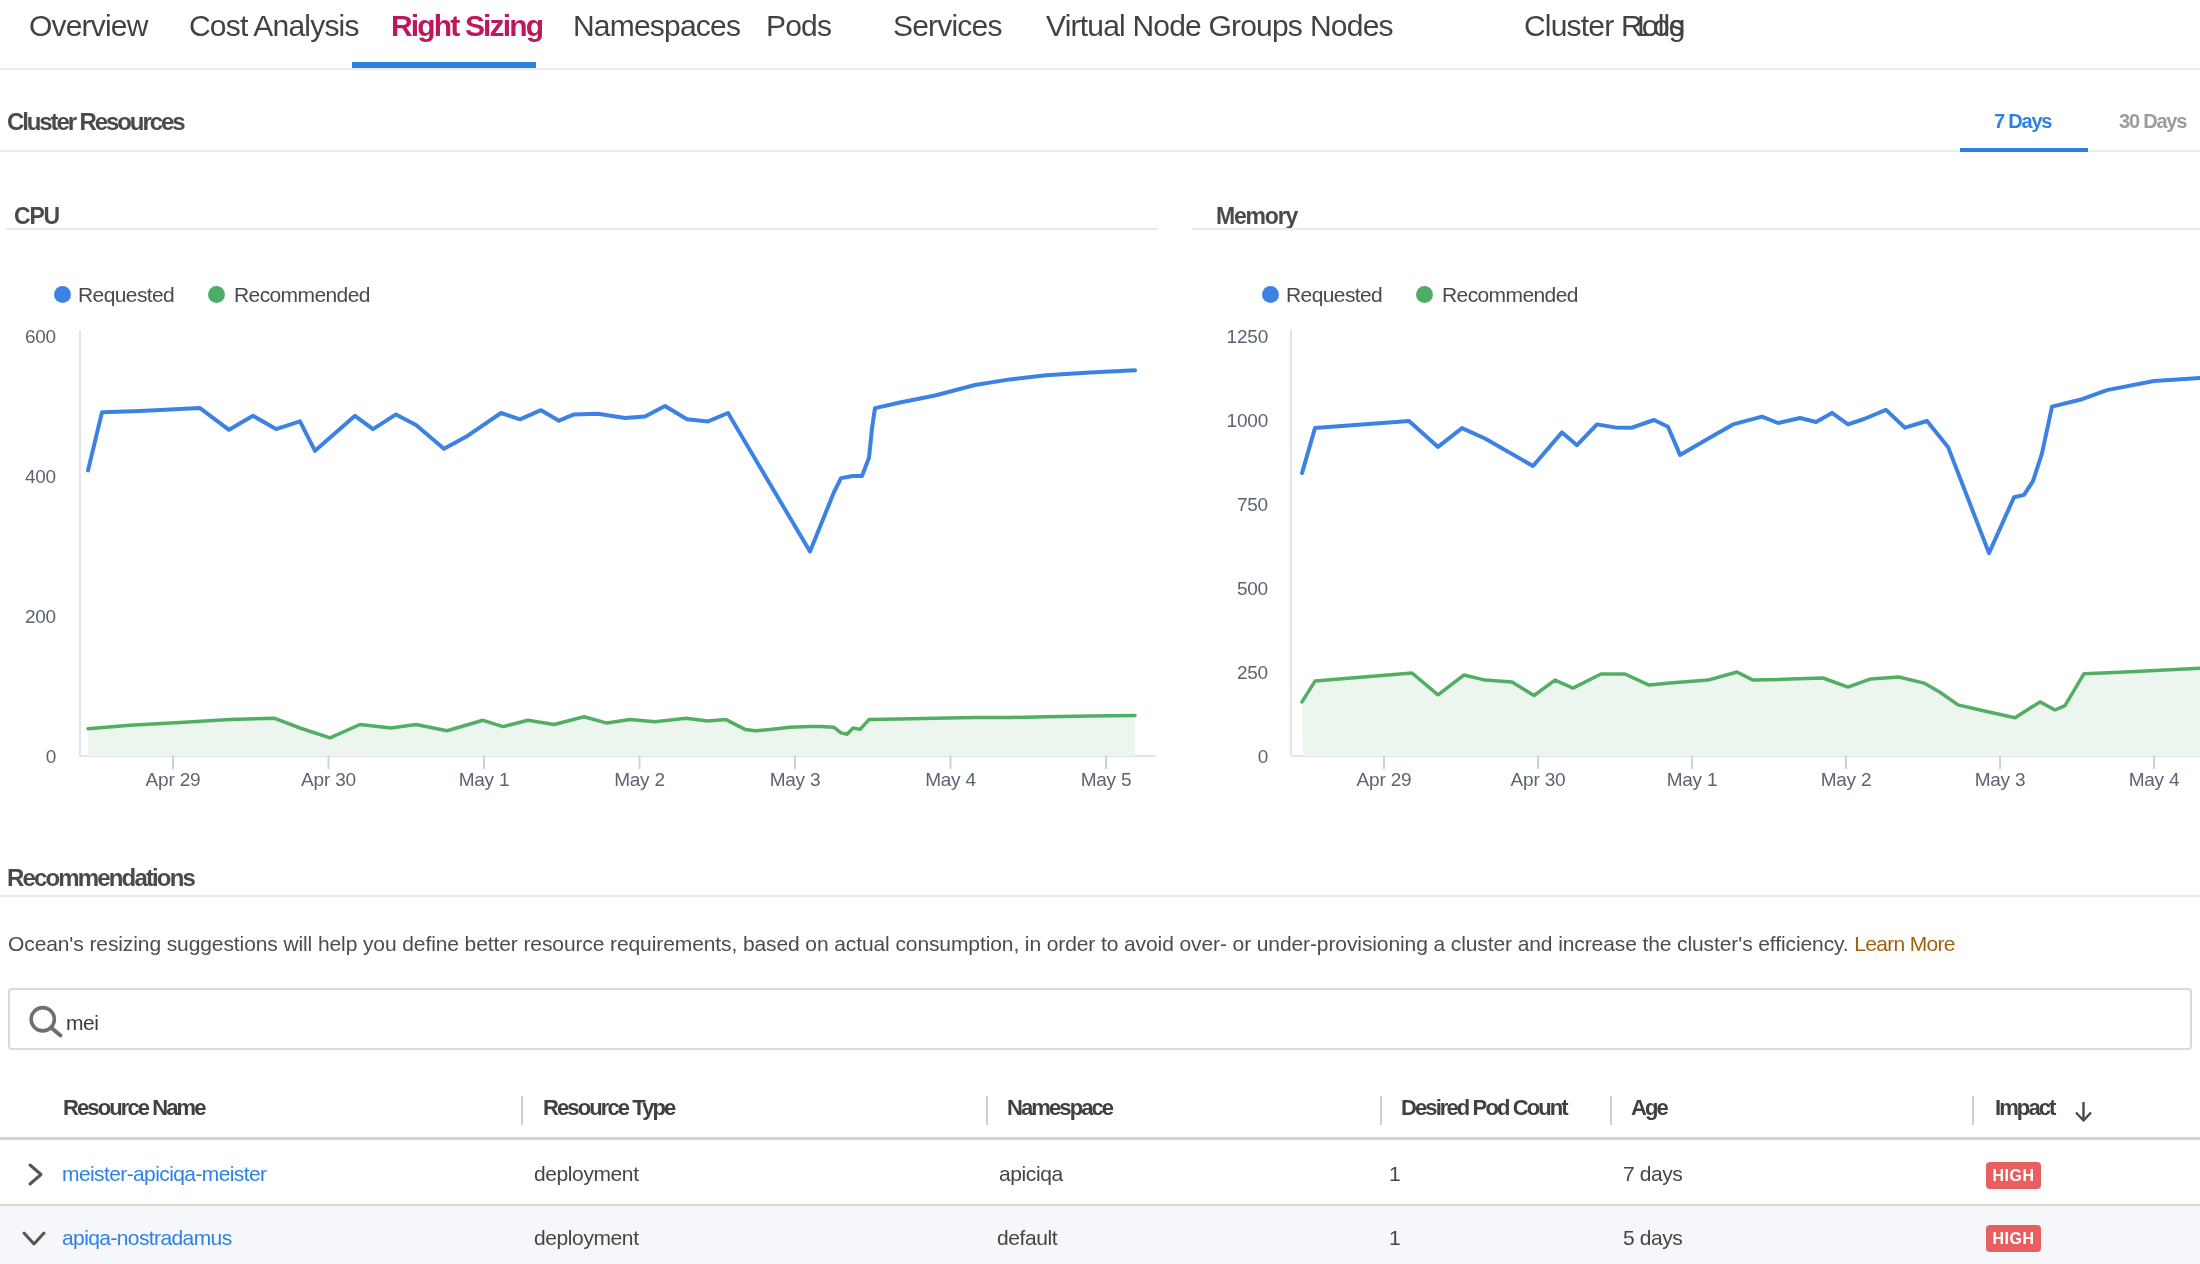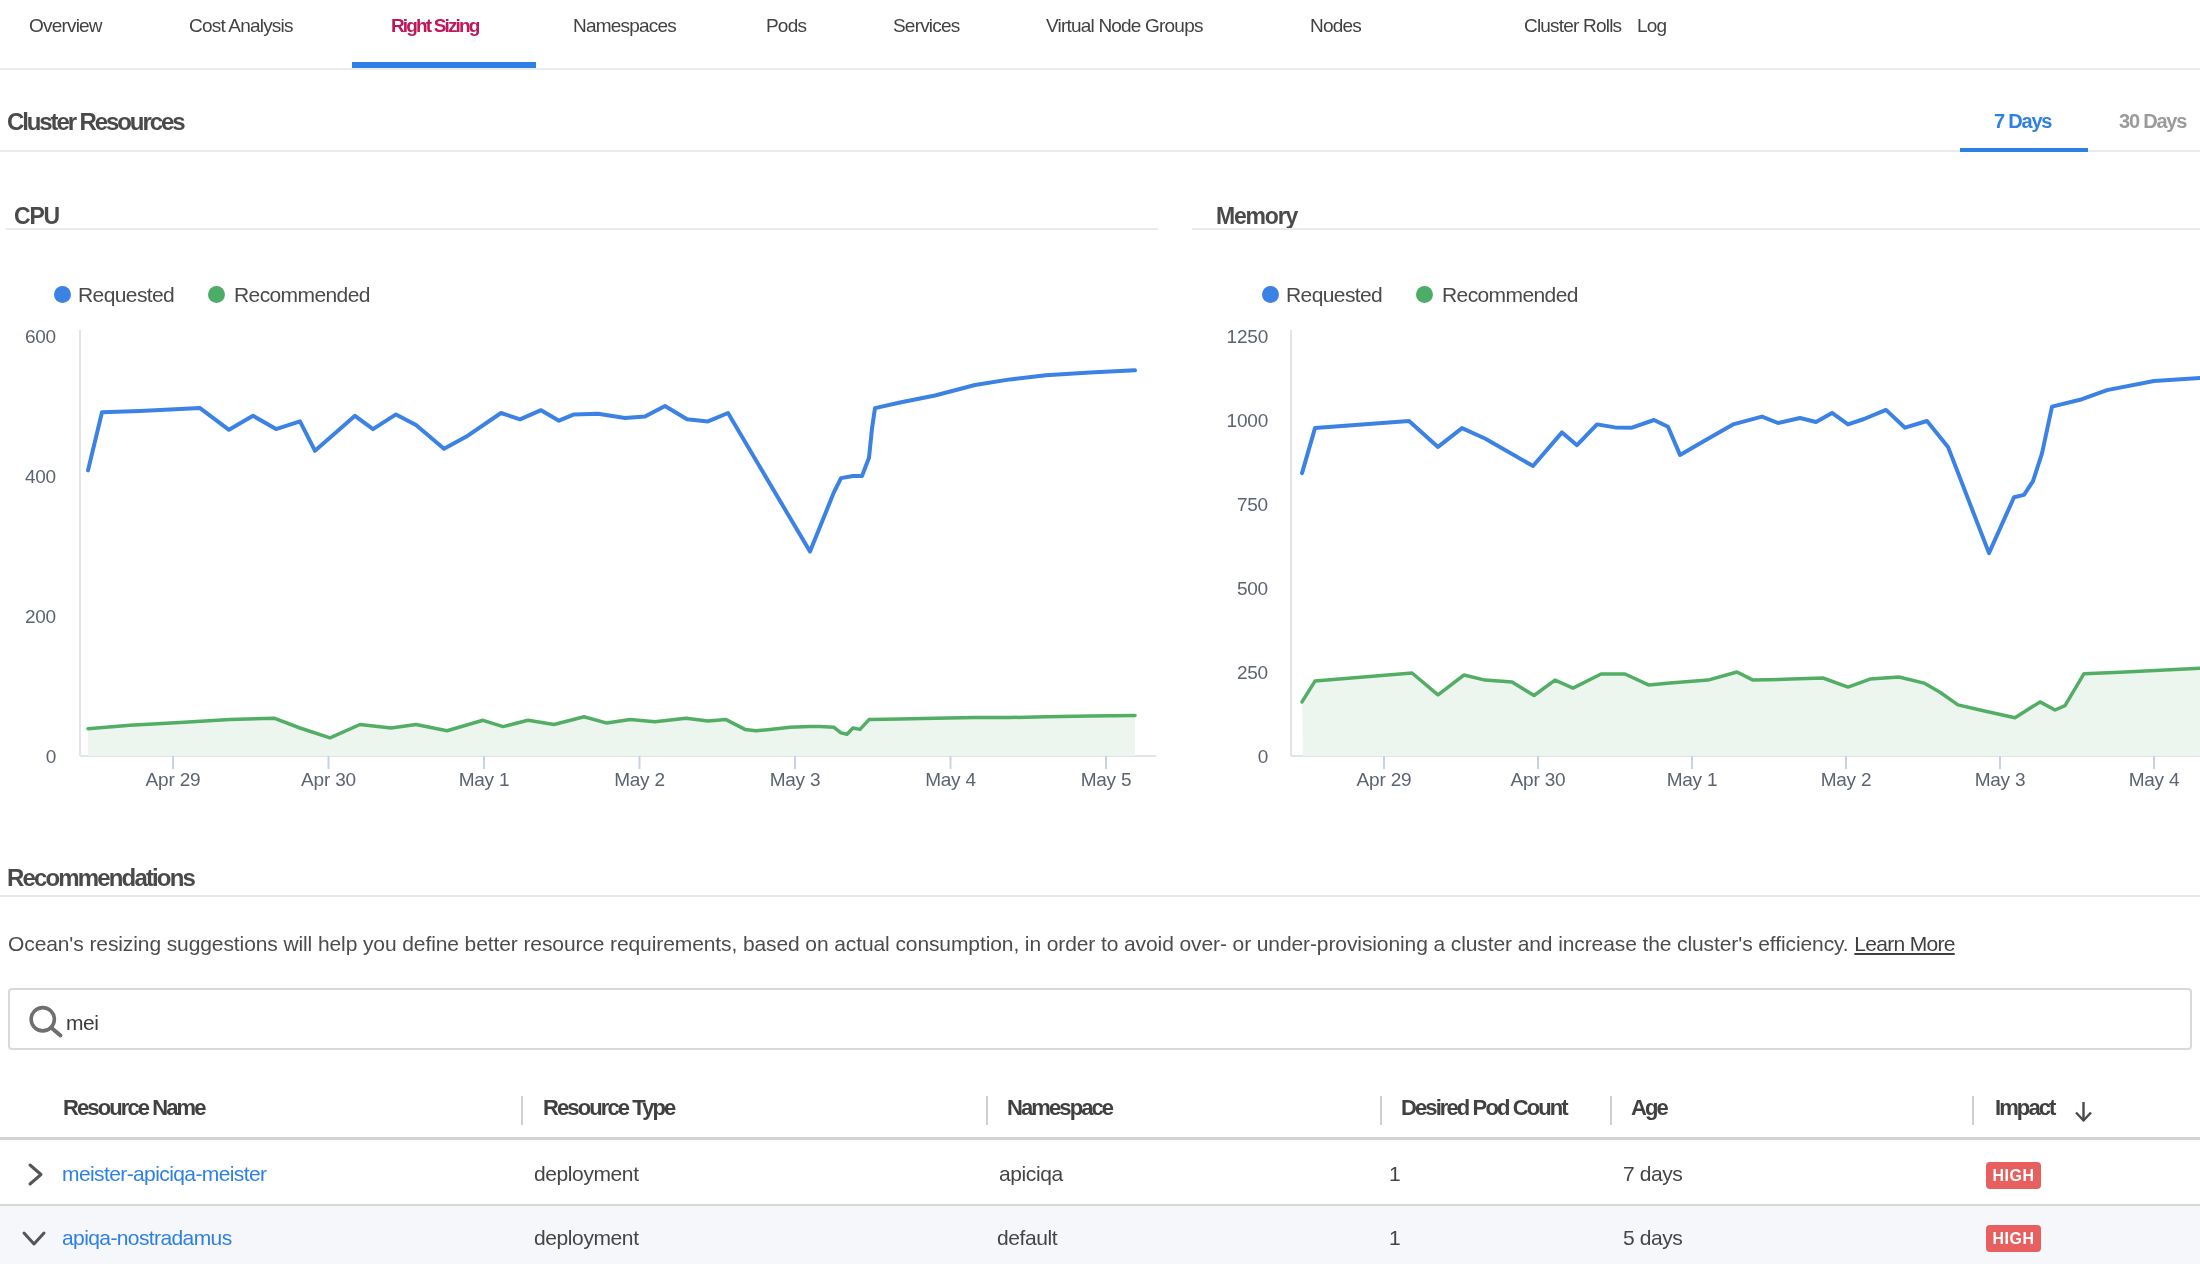--- a/index.html
+++ b/index.html
@@ -3,21 +3,21 @@
 <meta charset="utf-8">
 <style>
 * { margin:0; padding:0; box-sizing:border-box; }
 html,body { width:2200px; height:1264px; overflow:hidden; background:#fff;
   font-family:"Liberation Sans", sans-serif; }
 .abs { position:absolute; }
 #page { position:relative; width:2200px; height:1264px; background:#fff; }
 
 
 #tabbar { position:absolute; left:0; top:0; width:2200px; height:70px; border-bottom:2px solid #ececee; }
-.tab { position:absolute; top:0; height:70px; line-height:52px; font-size:19px; letter-spacing:-0.8px; color:#424242; white-space:nowrap; }
+.tab { position:absolute; top:0; height:70px; line-height:52px; font-size:30px; letter-spacing:-0.8px; color:#424242; white-space:nowrap; }
 .tab.active { color:#be185d; font-weight:bold; letter-spacing:-1.85px; }
 #tab-underline { position:absolute; left:352px; top:62px; width:184px; height:6px; background:#2f80e5; }
 
 
 #crhead { position:absolute; left:0; top:70px; width:2200px; height:82px; border-bottom:2px solid #e9eaec; }
 #crtitle { position:absolute; left:7px; top:108px; font-size:24px; font-weight:bold; letter-spacing:-2.1px; color:#4a4a4a; }
 .dayt { position:absolute; top:110px; font-size:20px; font-weight:bold; letter-spacing:-1.2px; }
 #d7 { left:1994px; color:#2f80e5; }
 #d30 { left:2119px; color:#9b9b9b; }
 #d7line { position:absolute; left:1960px; top:148px; width:128px; height:4px; background:#2f80e5; }
@@ -29,21 +29,21 @@
 
 .dot { position:absolute; width:17px; height:17px; border-radius:50%; top:286px; }
 .legtext { position:absolute; top:283px; font-size:21px; letter-spacing:-0.6px; color:#4a4a4a; }
 
 svg text.xl { font-family:"Liberation Sans",sans-serif; font-size:19px; fill:#5b6470; letter-spacing:-0.2px; }
 
 
 #rectitle { position:absolute; left:7px; top:864px; font-size:24px; font-weight:bold; letter-spacing:-1.85px; color:#4a4a4a; }
 #recline { position:absolute; left:0; top:895px; width:2200px; height:2px; background:#eaeaea; }
 #para { position:absolute; left:8px; top:932px; font-size:21px; letter-spacing:-0.1px; color:#4c4c4c; white-space:nowrap; }
-#para span.lm { color:#404040; text-decoration:underline; letter-spacing:-0.7px; }
+#para span.lm { color:#a16207; letter-spacing:-0.7px; }
 
 
 #search { position:absolute; left:8px; top:988px; width:2184px; height:62px; border:2px solid #d9d9d9; border-radius:4px; background:#fff; }
 #searchtext { position:absolute; left:66px; top:1011px; font-size:21px; letter-spacing:-0.4px; color:#3a3a3a; }
 
 
 .th { position:absolute; top:1095px; font-size:22px; font-weight:bold; letter-spacing:-1.9px; color:#414141; white-space:nowrap; }
 .sep { position:absolute; top:1096px; width:2px; height:29px; background:#d0d0d0; }
 #thdr-border { position:absolute; left:0; top:1137px; width:2200px; height:3px; background:#d2d2d2; }
 #row1 { position:absolute; left:0; top:1140px; width:2200px; height:64px; background:#fff; }

